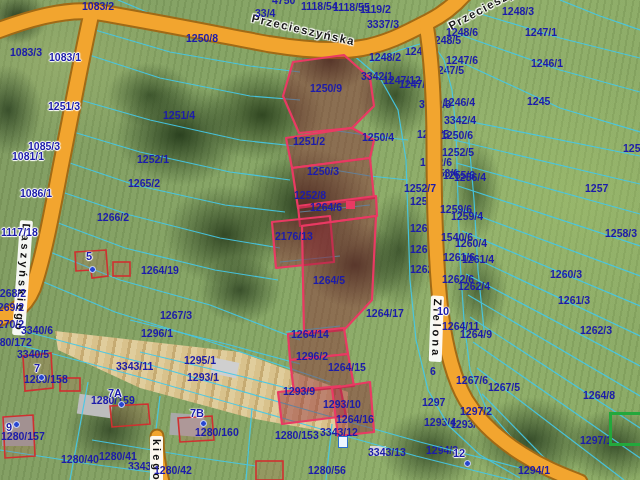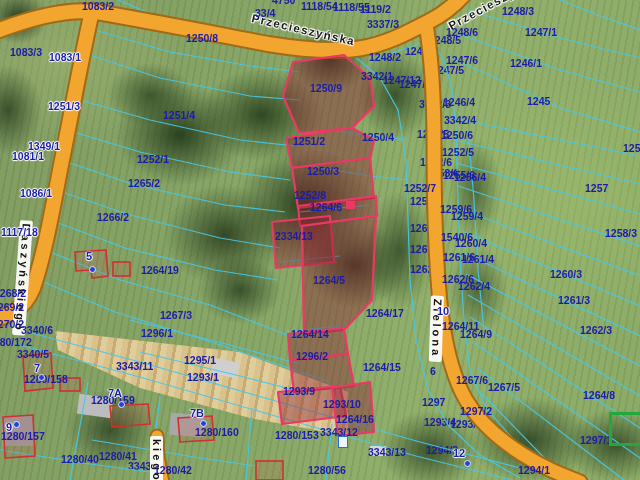--- a/index.html
+++ b/index.html
@@ -195,43 +195,43 @@
       <span class="plabel halo" style="left: 49px; top: 52px;">1083/1</span>
       <span class="plabel" style="left: 186px; top: 33px;">1250/8</span>
       <span class="plabel" style="left: 367px; top: 19px;">3337/3</span>
       <span class="plabel" style="left: 369px; top: 52px;">1248/2</span>
       <span class="plabel" style="left: 361px; top: 71px;">3342/1</span>
       <span class="plabel" style="left: 383px; top: 75px;">1247/12</span>
       <span class="plabel" style="left: 446px; top: 27px;">1248/6</span>
       <span class="plabel" style="left: 502px; top: 6px;">1248/3</span>
       <span class="plabel" style="left: 525px; top: 27px;">1247/1</span>
       <span class="plabel" style="left: 446px; top: 55px;">1247/6</span>
-      <span class="plabel" style="left: 510px; top: 58px;">1246/1</span>
+      <span class="plabel" style="left: 531px; top: 58px;">1246/1</span>
       <span class="plabel" style="left: 527px; top: 96px;">1245</span>
       <span class="plabel" style="left: 443px; top: 97px;">1246/4</span>
       <span class="plabel" style="left: 444px; top: 115px;">3342/4</span>
       <span class="plabel" style="left: 623px; top: 143px;">125</span>
       <span class="plabel" style="left: 163px; top: 110px;">1251/4</span>
       <span class="plabel halo" style="left: 48px; top: 101px;">1251/3</span>
-      <span class="plabel halo" style="left: 28px; top: 141px;">1349/1</span>
+      <span class="plabel halo" style="left: 28px; top: 141px;">1085/3</span>
       <span class="plabel halo" style="left: 12px; top: 151px;">1081/1</span>
       <span class="plabel halo" style="left: 20px; top: 188px;">1086/1</span>
       <span class="plabel" style="left: 137px; top: 154px;">1252/1</span>
       <span class="plabel" style="left: 128px; top: 178px;">1265/2</span>
       <span class="plabel" style="left: 97px; top: 212px;">1266/2</span>
       <span class="plabel halo" style="left: 1px; top: 227px;">1117/18</span>
       <span class="plabel" style="left: 141px; top: 265px;">1264/19</span>
       <span class="plabel" style="left: 310px; top: 83px;">1250/9</span>
       <span class="plabel" style="left: 293px; top: 136px;">1251/2</span>
       <span class="plabel" style="left: 362px; top: 132px;">1250/4</span>
       <span class="plabel" style="left: 307px; top: 166px;">1250/3</span>
       <span class="plabel" style="left: 366px; top: 183px; margin-left: 38px;">1252/7</span>
       <span class="plabel" style="left: 294px; top: 190px;">1252/8</span>
       <span class="plabel" style="left: 310px; top: 202px;">1264/6</span>
-      <span class="plabel" style="left: 275px; top: 231px;">2334/13</span>
+      <span class="plabel" style="left: 275px; top: 231px;">2176/13</span>
       <span class="plabel" style="left: 313px; top: 275px;">1264/5</span>
       <span class="plabel" style="left: 366px; top: 308px;">1264/17</span>
       <span class="plabel" style="left: 441px; top: 130px;">1250/6</span>
       <span class="plabel" style="left: 442px; top: 147px;">1252/5</span>
       <span class="plabel" style="left: 443px; top: 170px;">1255/6</span>
       <span class="plabel" style="left: 454px; top: 172px;">1256/4</span>
       <span class="plabel" style="left: 440px; top: 204px;">1259/6</span>
       <span class="plabel" style="left: 451px; top: 211px;">1259/4</span>
       <span class="plabel" style="left: 441px; top: 232px;">1540/6</span>
       <span class="plabel" style="left: 455px; top: 238px;">1260/4</span>
@@ -262,21 +262,21 @@
       <span class="plabel" style="left: 17px; top: 349px;">3340/5</span>
       <span class="plabel" style="left: 24px; top: 374px;">1280/158</span>
       <span class="plabel" style="left: 1px; top: 431px;">1280/157</span>
       <span class="plabel" style="left: 61px; top: 454px;">1280/40</span>
       <span class="plabel" style="left: 99px; top: 451px;">1280/41</span>
       <span class="plabel" style="left: 154px; top: 465px;">1280/42</span>
       <span class="plabel" style="left: 91px; top: 395px;">1280/159</span>
       <span class="plabel" style="left: 195px; top: 427px;">1280/160</span>
       <span class="plabel" style="left: 291px; top: 329px;">1264/14</span>
       <span class="plabel" style="left: 296px; top: 351px;">1296/2</span>
-      <span class="plabel" style="left: 328px; top: 362px; margin-left: 35px;">1264/15</span>
+      <span class="plabel" style="left: 328px; top: 362px;">1264/15</span>
       <span class="plabel" style="left: 283px; top: 386px;">1293/9</span>
       <span class="plabel" style="left: 323px; top: 399px;">1293/10</span>
       <span class="plabel" style="left: 336px; top: 414px;">1264/16</span>
       <span class="plabel" style="left: 275px; top: 430px;">1280/153</span>
       <span class="plabel" style="left: 320px; top: 427px;">3343/12</span>
       <span class="plabel" style="left: 308px; top: 465px;">1280/56</span>
       <span class="plabel" style="left: 368px; top: 447px;">3343/13</span>
       <span class="plabel" style="left: 518px; top: 465px;">1294/1</span>
       <span class="plabel" style="left: 560px; top: 450px; margin-top: 33px;">1293/5</span>
       <span class="plabel" style="left: 580px; top: 435px;">1297/1</span>

